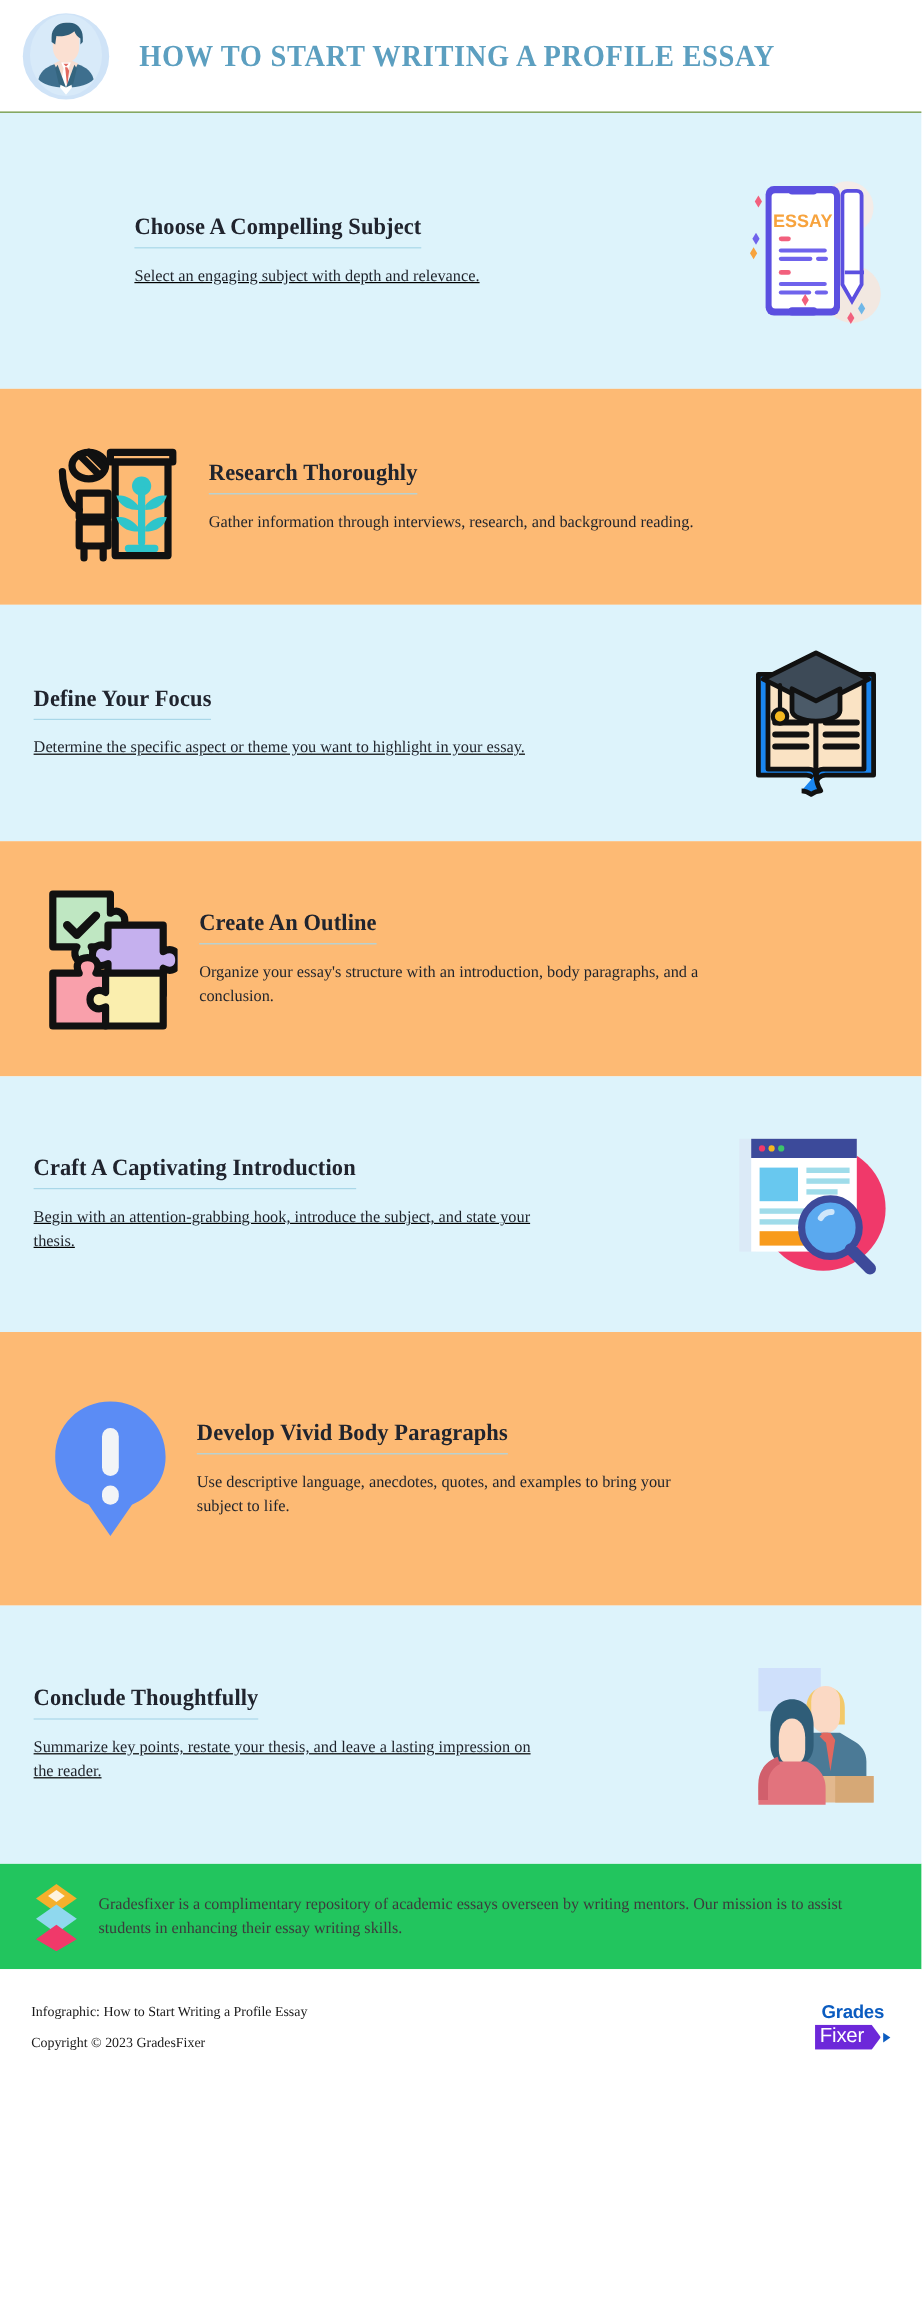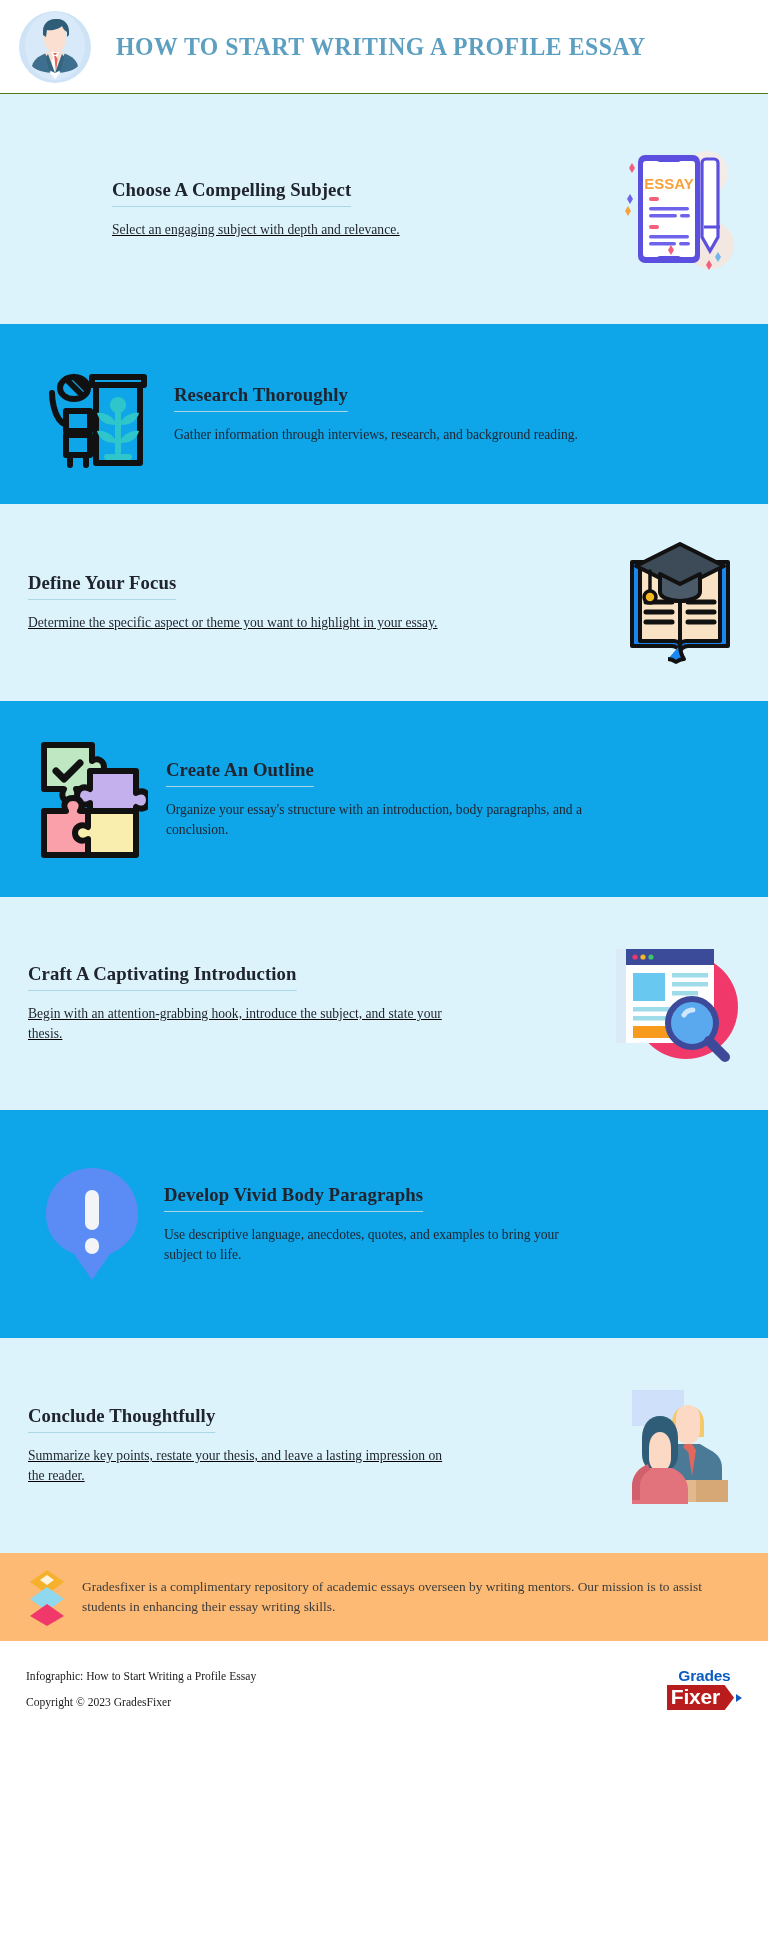--- a/index.html
+++ b/index.html
@@ -35,21 +35,21 @@
   }
 
   
   .section {
     display: flex;
     align-items: center;
     padding: 0 28px;
     position: relative;
   }
   .section.tinted { background: #ddf3fb; text-decoration: underline; }
-  .section.plain  { background: #0ea5e9; }
+  .section.plain  { background: #fdba74; }
 
   .sec-text { flex: 1 1 auto; }
   .sec-icon { flex: 0 0 auto; display: flex; align-items: center; justify-content: center; }
 
   
   .section.icon-right .sec-icon { order: 2; margin-left: 10px; }
   .section.icon-right .sec-text { order: 1; }
   
   .section.icon-left .sec-icon { order: 1; margin-right: 18px; }
   .section.icon-left .sec-text { order: 2; }
@@ -75,21 +75,21 @@
     color: #1f232b;
     max-width: 420px;
   }
 
   
   .indent-lg .sec-text { padding-left: 84px; }
   .indent-sm .sec-text { padding-left: 0px; }
 
   
   .blurb {
-    background: #fdba74;
+    background: #22c55e;
     height: 88px;
     display: flex;
     align-items: center;
     padding: 0 26px;
   }
   .blurb-logo { flex: 0 0 42px; margin-right: 14px; }
   .blurb-text {
     font-family: "Liberation Serif", "DejaVu Serif", serif;
     font-size: 13.4px;
     line-height: 1.5;
@@ -109,22 +109,22 @@
   .bottom-lines div + div { margin-top: 13px; }
   .brand-logo { display: flex; flex-direction: column; align-items: center; }
   .brand-grades {
     font-family: "Liberation Sans", "DejaVu Sans", sans-serif;
     font-weight: bold; font-size: 15.5px; color: #0b5cc0; line-height: 1.05;
     letter-spacing: -0.2px;
   }
   .brand-fixer-row { display: flex; align-items: center; margin-top: 1px; }
   .brand-fixer {
     font-family: "Liberation Sans", "DejaVu Sans", sans-serif;
-    font-weight: bold; font-size: 21px; color: #ffffff;
-    background: #b91c1c; padding: 1px 14px 2px 4px; line-height: 1.05;
+    font-weight: normal; font-size: 17px; color: #ffffff;
+    background: #6d28d9; padding: 1px 14px 2px 4px; line-height: 1.05;
     letter-spacing: -0.2px;
     clip-path: polygon(0 0, 86% 0, 100% 50%, 86% 100%, 0 100%);
   }
   .brand-arrow {
     width: 0; height: 0; margin-left: 2px;
     border-top: 4px solid transparent;
     border-bottom: 4px solid transparent;
     border-left: 6px solid #0b5cc0;
   }
   svg { display: block; }

